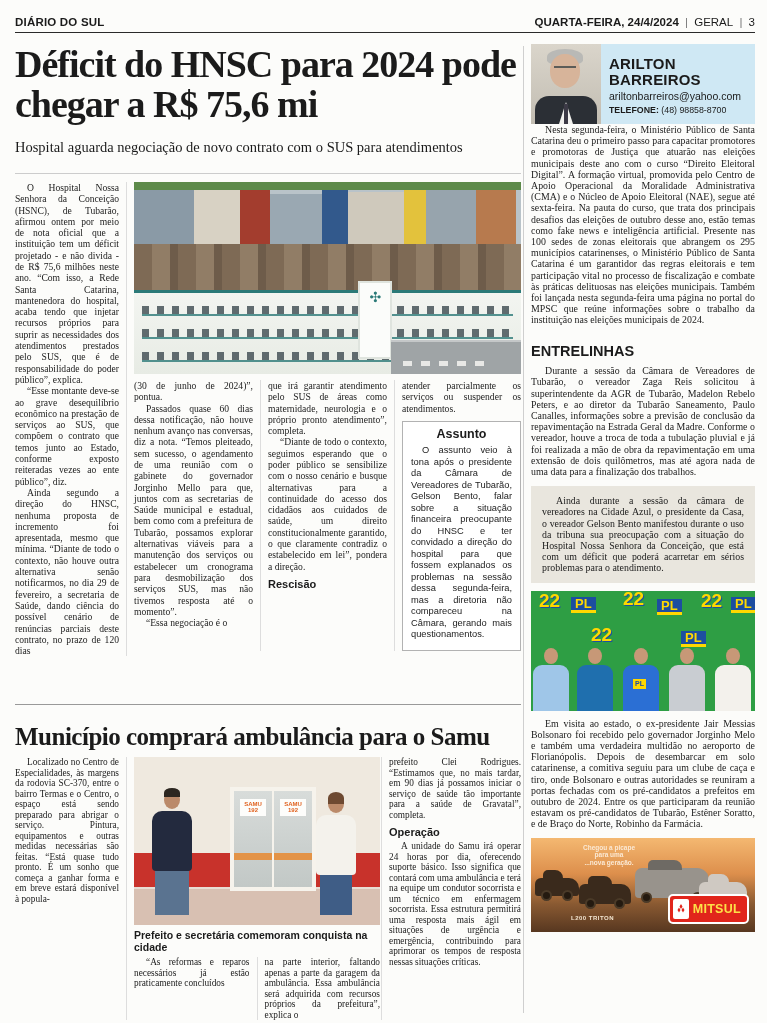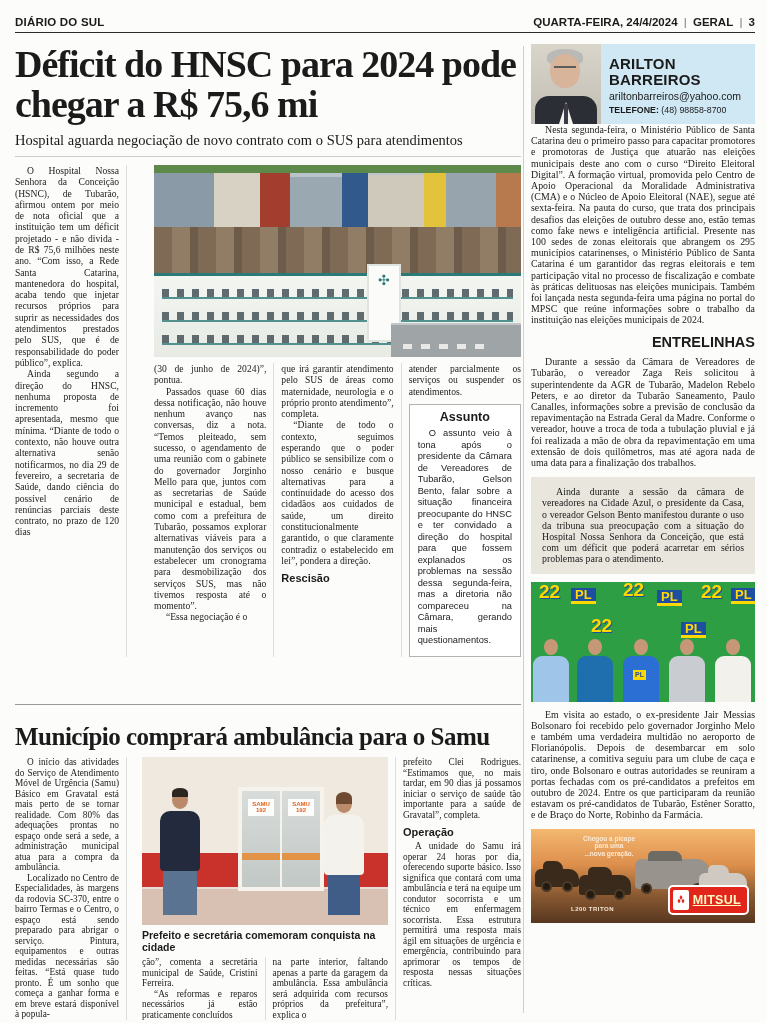--- a/index.html
+++ b/index.html
@@ -5,29 +5,29 @@
   html,body{margin:0;padding:0;}
   body{width:767px;height:1023px;position:relative;overflow:hidden;background:#fcfcfa;color:#1b1b1b;
        font-family:"Liberation Serif",serif;}
   [data-interactable]{box-sizing:border-box;}
   
   .hdr{position:absolute;left:15px;right:12px;top:16px;display:flex;justify-content:space-between;
        align-items:flex-end;border-bottom:1.5px solid #2a2a2a;padding-bottom:4px;
        font-family:"Liberation Sans",sans-serif;font-size:11.5px;}
   .hdr .pub{font-weight:700;letter-spacing:.2px;}
   .hdr .right{font-weight:600;}
-  .hdr .right b{font-weight:700;}
+  .hdr .right b{font-weight:400;}
   .hdr .sep{color:#777;padding:0 3px;font-weight:400;}
   .vdiv{position:absolute;left:523px;top:46px;bottom:10px;width:1px;background:#cfcfcf;}
   
   #main{position:absolute;left:15px;top:44px;width:506px;height:662px;overflow:hidden;}
   .head1{font:700 38px/1.06 "Liberation Serif",serif;letter-spacing:-1px;margin:0;}
-  .subhead{font:400 14.5px/1.2 "Liberation Serif",serif;margin:7px 0 0;padding-bottom:7px;
+  .subhead{font:400 14.5px/1.2 "Liberation Serif",serif;margin:14px 0 0;padding-bottom:17px;
            border-bottom:1px solid #ccc;}
-  .cols{display:flex;margin-top:8px;gap:20px;}
+  .cols{display:flex;margin-top:8px;}
   .txt{font-size:9.6px;line-height:11.3px;text-align:justify;}
   .col1{flex:0 0 112px;padding-right:7px;margin-right:7px;border-right:1px solid #ddd;}
   .mright{flex:1;min-width:0;}
   .cols3{display:flex;margin-top:6px;}
   .c3{flex:1;min-width:0;padding-right:7px;margin-right:7px;border-right:1px solid #ddd;}
   .c3:last-child{border-right:none;margin-right:0;padding-right:0;}
   p.np{margin:0;text-indent:12px;}
   p.cont{margin:0;text-indent:0;}
   .subhd{font:700 11px "Liberation Sans",sans-serif;margin:6px 0 3px;}
   .assunto{border:1px solid #b2b2b2;margin-top:7px;padding:7px 8px 9px;background:#fff;
@@ -48,22 +48,22 @@
   .hp-street{position:absolute;right:0;bottom:0;width:130px;height:34px;background:#9fa4a6;
              border-top:2px solid #c4c7c8;}
   .hp-street i{position:absolute;bottom:8px;left:12px;width:90px;height:5px;
                background:repeating-linear-gradient(90deg,#e8e8e6 0 9px,transparent 9px 18px);}
   
   #samu{position:absolute;left:15px;top:704px;width:506px;height:319px;overflow:hidden;
         border-top:1px solid #999;padding-top:19px;}
   .head2{font:700 25px/1.05 "Liberation Serif",serif;letter-spacing:-.5px;margin:0 0 7px;}
   .stxt{font-size:9.3px;line-height:10.5px;text-align:justify;}
   .scol1{flex:0 0 112px;padding-right:7px;margin-right:7px;border-right:1px solid #ddd;}
-  .smid{flex:0 0 246px;min-width:0;margin-left:8px;}
-  .scol4{flex:1;min-width:0;padding-left:7px;margin-left:7px;border-left:1px solid #ddd;}
+  .smid{flex:0 0 246px;min-width:0;}
+  .scol4{flex:1;min-width:0;padding-left:7px;margin-left:1px;border-left:1px solid #ddd;}
   .mid2{display:flex;margin-top:4px;}
   .m2{flex:1;min-width:0;}
   .m2:first-child{padding-right:7px;margin-right:7px;border-right:1px solid #ddd;}
   .caption{font:700 10.5px/1.15 "Liberation Sans",sans-serif;margin:4px 0 2px;}
   
   .ph-s{height:168px;position:relative;overflow:hidden;background:#efe9df;}
   .ps-red{position:absolute;left:0;right:0;top:96px;height:34px;background:#c8322b;}
   .ps-floor{position:absolute;left:0;right:0;bottom:0;height:38px;background:#d8c0b2;
             border-top:2px solid #e8ddd4;}
   .ps-door{position:absolute;left:96px;top:30px;width:86px;height:104px;background:#cfd3d2;
@@ -88,21 +88,21 @@
   .cp-suit{position:absolute;left:4px;bottom:-4px;width:62px;height:32px;border-radius:14px 14px 0 0;background:#2b2f35;}
   .cp-shirt{position:absolute;left:28px;bottom:0;width:14px;height:22px;background:#f2f2ef;
             clip-path:polygon(50% 0,0 100%,100% 100%);}
   .cp-tie{position:absolute;left:33px;bottom:0;width:4px;height:20px;background:#3c3a46;}
   .cinfo{flex:1;padding:12px 4px 0 8px;font-family:"Liberation Sans",sans-serif;text-align:left;}
   .cname{font-weight:700;font-size:15px;letter-spacing:.2px;line-height:1.05;}
   .cmail{font-size:10.5px;margin-top:3px;}
   .cphone{font-size:8.8px;margin-top:3px;}
   .cphone b{font-weight:700;}
   .s-title{text-align:center;font:600 29px/1 "Liberation Sans",sans-serif;margin:13px 0 9px;letter-spacing:.5px;}
-  .e-title{text-align:right;font:700 14.5px/1 "Liberation Sans",sans-serif;margin:9px 0 7px;}
+  .e-title{text-align:left;font:700 14.5px/1 "Liberation Sans",sans-serif;margin:18px 0 7px;}
   #sidebar p.np{text-indent:14px;}
   .graybox{background:#e9e6de;padding:9px 11px;margin:9px 0 8px;}
   
   .ph-pl{height:120px;position:relative;overflow:hidden;background:#2e9e44;margin:2px 0 7px;}
   .plb{position:absolute;font-family:"Liberation Sans",sans-serif;font-weight:700;}
   .pl-box{background:#1d4ea0;color:#ffd800;font-size:13px;padding:1px 4px;border-bottom:3px solid #ffd800;}
   .pl-22{color:#ffd800;font-size:19px;text-shadow:1px 1px 0 #1d4ea0;}
   .pperson{position:absolute;bottom:-6px;text-align:center;}
   .pp-head{width:14px;height:16px;border-radius:50%;background:#c79877;margin:0 auto;position:relative;}
   .pp-torso{width:36px;height:52px;border-radius:9px 9px 0 0;margin-top:1px;position:relative;}
@@ -114,21 +114,21 @@
   .truck{position:absolute;background:#3a2a1c;border-radius:6px 10px 3px 3px;}
   .truck.main{background:#98938c;border-radius:7px 12px 4px 4px;}
   .truck .cab{position:absolute;left:18%;top:-8px;width:45%;height:10px;border-radius:5px 8px 0 0;background:inherit;}
   .truck .w1,.truck .w2{position:absolute;bottom:-5px;width:11px;height:11px;border-radius:50%;background:#241a10;border:2px solid #4a3a28;}
   .truck .w1{left:6px;} .truck .w2{right:6px;}
   .ad-model{position:absolute;left:40px;bottom:10px;color:#f3e6d2;font:700 6px/7px "Liberation Sans",sans-serif;letter-spacing:.5px;}
   .mitsul{position:absolute;right:6px;bottom:8px;display:flex;align-items:center;background:#e1251b;
           border-radius:5px;padding:3px 6px 3px 3px;border:2px solid #fff;}
   .mitsul .dia{width:16px;height:20px;background:#fff;border-radius:2px;margin-right:4px;display:flex;
                align-items:center;justify-content:center;}
-  .mitsul .txt-b{color:#fef9c3;font:700 12.5px "Liberation Sans",sans-serif;letter-spacing:.3px;text-decoration:underline;}
+  .mitsul .txt-b{color:#fde047;font:700 12.5px "Liberation Sans",sans-serif;letter-spacing:.3px;}
 </style>
 </head>
 <body>
 
 <div class="hdr" data-interactable="false">
   <span class="pub" data-interactable="false">DIÁRIO DO SUL</span>
   <span class="right" data-interactable="false">
     <span data-interactable="false">QUARTA-FEIRA, 24/4/2024</span>
     <span class="sep" data-interactable="false">|</span>
     <b data-interactable="false">GERAL</b>
@@ -138,20 +138,21 @@
 </div>
 
 <div class="vdiv" data-interactable="false"></div>
 
 <div id="main" data-interactable="false">
   <h1 class="head1" data-interactable="false">Déficit do HNSC para 2024 pode chegar a R$ 75,6 mi</h1>
   <div class="subhead" data-interactable="false">Hospital aguarda negociação de novo contrato com o SUS para atendimentos</div>
   <div class="cols">
     <div class="col1 txt" data-interactable="false">
       <p class="np" data-interactable="false">O Hospital Nossa Senhora da Conceição (HSNC), de Tubarão, afirmou ontem por meio de nota oficial que a instituição tem um déficit projetado - e não divida - de R$ 75,6 milhões neste ano. “Com isso, a Rede Santa Catarina, mantenedora do hospital, acaba tendo que injetar recursos próprios para suprir as necessidades dos atendimentos prestados pelo SUS, que é de responsabilidade do poder público”, explica.</p>
+      <p class="np" data-interactable="false">“Esse montante deve-se ao grave desequilíbrio econômico na prestação de serviços ao SUS, que compõem o contrato que temos junto ao Estado, conforme exposto reiteradas vezes ao ente público”, diz.</p>
       <p class="np" data-interactable="false">Ainda segundo a direção do HNSC, nenhuma proposta de incremento foi apresentada, mesmo que mínima. “Diante de todo o contexto, não houve outra alternativa senão notificarmos, no dia 29 de fevereiro, a secretaria de Saúde, dando ciência do possível cenário de renúncias parciais deste contrato, no prazo de 120 dias</p>
     </div>
     <div class="mright">
 
       <div class="ph-h" data-interactable="false">
         <i class="blk" data-interactable="false" style="left:0;top:0;width:60px;height:62px;background:#8a9aa6;"></i>
         <i class="blk" data-interactable="false" style="left:60px;top:8px;width:46px;height:54px;background:#d8d2c4;"></i>
         <i class="blk" data-interactable="false" style="left:106px;top:0;width:30px;height:62px;background:#a33d2e;"></i>
         <i class="blk" data-interactable="false" style="left:136px;top:12px;width:52px;height:50px;background:#9aa8b2;"></i>
         <i class="blk" data-interactable="false" style="left:188px;top:4px;width:26px;height:58px;background:#32598c;"></i>
@@ -191,21 +192,20 @@
         </div>
       </div>
     </div>
   </div>
 </div>
 
 <div id="samu" data-interactable="false">
   <h2 class="head2" data-interactable="false">Município comprará ambulância para o Samu</h2>
   <div style="display:flex;">
     <div class="scol1 stxt" data-interactable="false">
-      <p class="np" data-interactable="false">O início das atividades do Serviço de Atendimento Móvel de Urgência (Samu) Básico em Gravatal está mais perto de se tornar realidade. Com 80% das adequações prontas no espaço onde será a sede, a administração municipal atua para a compra da ambulância.</p>
       <p class="np" data-interactable="false">Localizado no Centro de Especialidades, às margens da rodovia SC-370, entre o bairro Termas e o Centro, o espaço está sendo preparado para abrigar o serviço. Pintura, equipamentos e outras medidas necessárias são feitas. “Está quase tudo pronto. É um sonho que começa a ganhar forma e em breve estará disponível à popula-</p>
     </div>
     <div class="smid">
 
       <div class="ph-s" data-interactable="false">
         <div class="ps-red" data-interactable="false"></div>
         <div class="ps-floor" data-interactable="false"></div>
         <div class="ps-door" data-interactable="false">
           <i data-interactable="false">
             <span class="decal" data-interactable="false">SAMU 192</span>
@@ -227,21 +227,20 @@
           <div class="head" data-interactable="false">
               <span class="hair" data-interactable="false" style="background:#6e4a32;height:12px;"></span>
             </div>
           <div class="torso" data-interactable="false" style="background:#f4f2ec;"></div>
           <div data-interactable="false" style="width:32px;height:40px;margin:0 auto;background:#3f5d86;"></div>
         </div>
       </div>
       <div class="caption" data-interactable="false">Prefeito e secretária comemoram conquista na cidade</div>
       <div class="mid2">
         <div class="m2 stxt" data-interactable="false">
-          <p class="cont" data-interactable="false">ção”, comenta a secretária municipal de Saúde, Cristini Ferreira.</p>
           <p class="np" data-interactable="false">“As reformas e reparos necessários já estão praticamente concluídos</p>
         </div>
         <div class="m2 stxt" data-interactable="false">
           <p class="cont" data-interactable="false">na parte interior, faltando apenas a parte da garagem da ambulância. Essa ambulância será adquirida com recursos próprios da prefeitura”, explica o</p>
         </div>
       </div>
     </div>
     <div class="scol4 stxt" data-interactable="false">
       <p class="cont" data-interactable="false">prefeito Clei Rodrigues. “Estimamos que, no mais tardar, em 90 dias já possamos iniciar o serviço de saúde tão importante para a saúde de Gravatal”, completa.</p>
       <div class="subhd" data-interactable="false">Operação</div>

